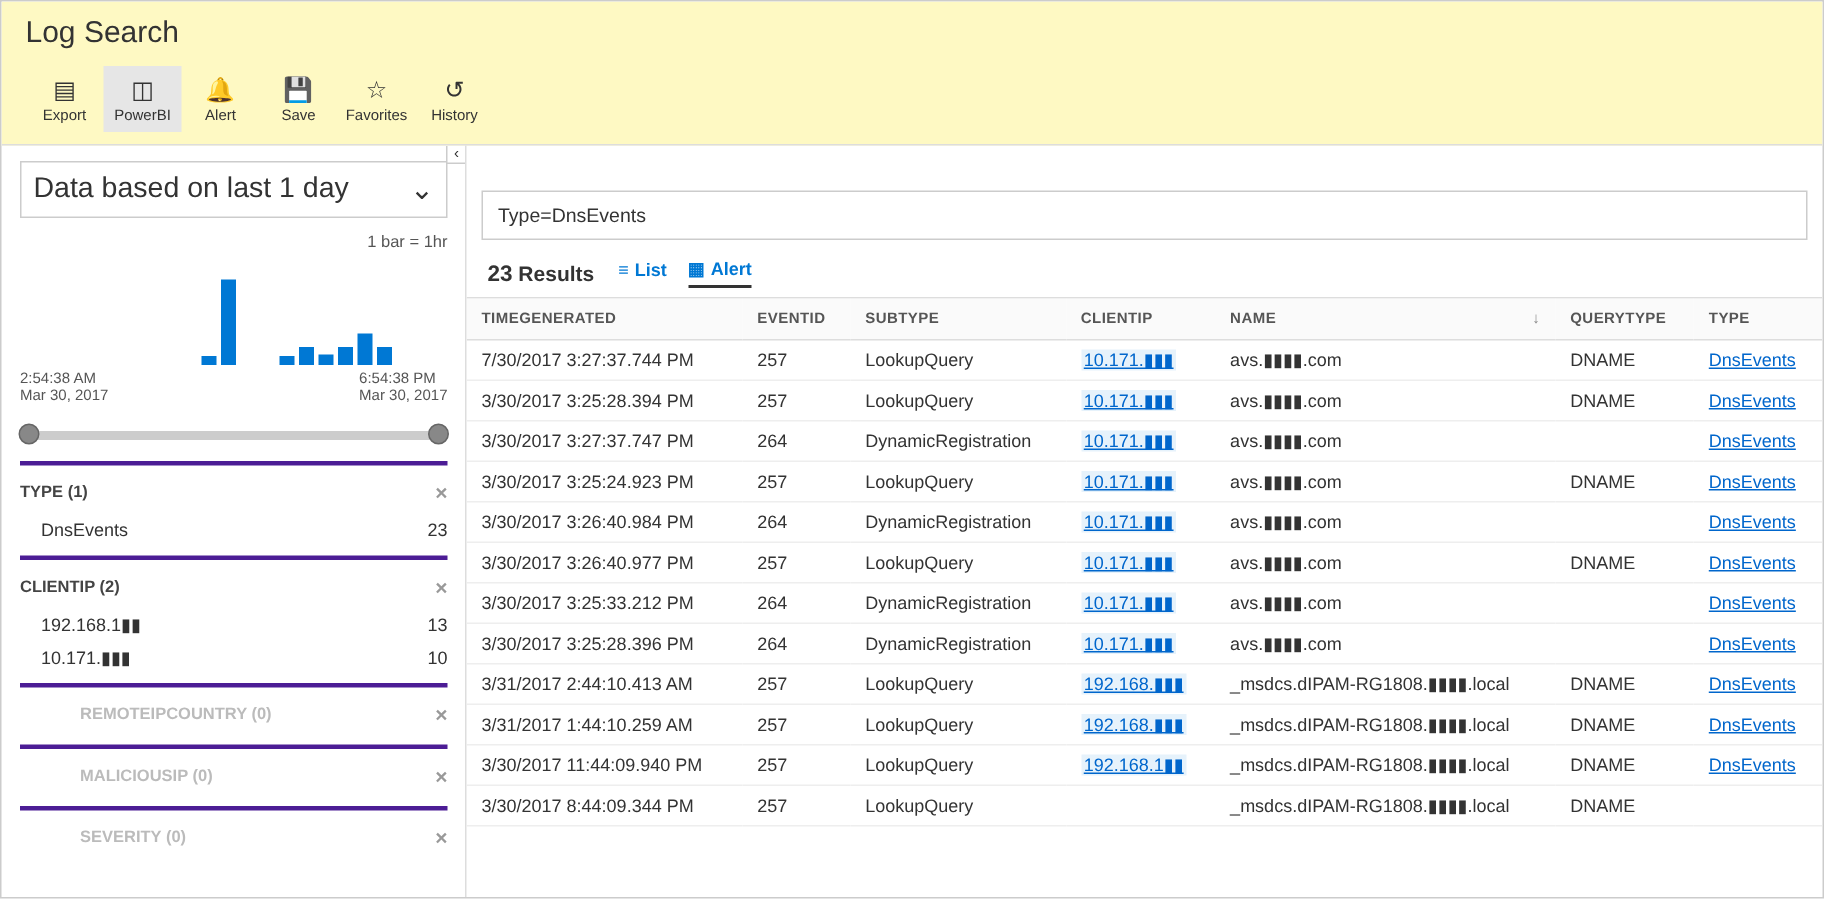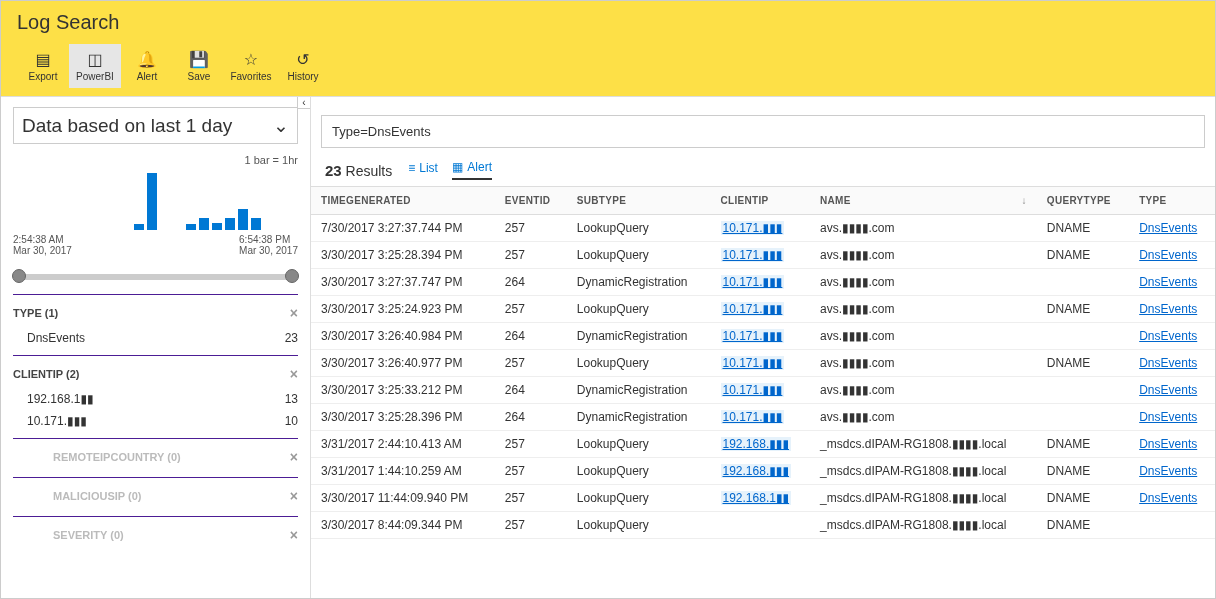--- a/index.html
+++ b/index.html
@@ -1,40 +1,40 @@
 <!DOCTYPE html>
 <html><head>
 <meta charset="utf-8">
 <style>
 * { box-sizing: border-box; margin: 0; padding: 0; }
 body { font-family: "Segoe UI", Arial, sans-serif; font-size: 12px; color: #333; background: #fff; width: 1216px; height: 599px; overflow: hidden; border: 1px solid #ccc; }
-.header { background: #fde047; padding: 10px 16px 8px 16px; border-bottom: 1px solid #ddd; }
+.header { background: #fef9c3; padding: 10px 16px 8px 16px; border-bottom: 1px solid #ddd; }
 .header h1 { font-size: 20px; font-weight: 400; color: #333; margin-bottom: 10px; }
 .toolbar { display: flex; gap: 0; }
 .tool-btn { display: flex; flex-direction: column; align-items: center; justify-content: center; width: 52px; height: 44px; cursor: pointer; font-size: 10px; color: #333; }
 .tool-btn.active { background: #e6e6e6; }
 .tool-btn .ico { font-size: 16px; margin-bottom: 2px; }
 .main { display: flex; height: calc(100% - 94px); }
 .left-pane { width: 310px; border-right: 1px solid #ddd; padding: 10px 12px; overflow-y: auto; position: relative; background: #fff; }
 .collapse-handle { position: absolute; top: -2px; right: -1px; width: 14px; height: 14px; font-size: 10px; background: #fff; border: 1px solid #ccc; display: flex; align-items: center; justify-content: center; cursor: pointer; }
 .time-select { width: 100%; border: 1px solid #ccc; padding: 6px 8px; font-size: 19px; display: flex; justify-content: space-between; align-items: center; cursor: pointer; margin-bottom: 10px; }
-.bar-legend { text-align: right; font-size: 11px; color: #555; margin-bottom: 4px; }
+.bar-legend { text-align: right; font-size: 11px; color: #555; margin-bottom: 16px; }
 .bar-chart-area { height: 60px; position: relative; display: flex; align-items: flex-end; gap: 3px; padding: 0 4px; }
 .bar { width: 10px; background: #0078d4; }
 .chart-labels { display: flex; justify-content: space-between; font-size: 10px; color: #555; margin-top: 4px; }
 .slider-track { position: relative; height: 6px; background: #ccc; border-radius: 3px; margin: 18px 6px 14px 6px; }
 .slider-thumb { position: absolute; top: -5px; width: 14px; height: 14px; border-radius: 50%; background: #888; border: 1px solid #666; }
-.facet-group { border-top: 1px solid #4c1d95; padding: 10px 0 6px 0; }
+.facet-group { border-top: 3px solid #4c1d95; padding: 10px 0 6px 0; }
 .facet-head { display: flex; justify-content: space-between; align-items: center; font-size: 11px; font-weight: 600; color: #444; margin-bottom: 6px; }
 .facet-head.dim { color: #bbb; font-weight: 600; margin-left: 40px; }
 .facet-close { color: #999; font-size: 14px; cursor: pointer; }
 .facet-row { display: flex; justify-content: space-between; font-size: 12px; padding: 4px 0 4px 14px; color: #333; cursor: pointer; }
 .right-pane { flex: 1; display: flex; flex-direction: column; overflow: hidden; }
-.query-box { border: 1px solid #ccc; margin: 18px 10px 8px 10px; padding: 8px 10px; font-size: 13px; color: #333; }
-.results-bar { display: flex; align-items: center; gap: 16px; padding: 4px 14px 6px 14px; border-bottom: 1px solid #ddd; }
+.query-box { border: 1px solid #ccc; margin: 30px 10px 8px 10px; padding: 8px 10px; font-size: 13px; color: #333; }
+.results-bar { display: flex; align-items: center; gap: 16px; padding: 4px 14px 6px 14px; border-bottom: 1px solid #ddd; font-weight: bold; }
 .results-count { font-size: 14px; }
 .results-count b { font-size: 15px; }
 .view-switch { display: flex; gap: 14px; font-size: 12px; }
 .vs-btn { display: flex; align-items: center; gap: 4px; cursor: pointer; padding-bottom: 4px; }
 .vs-btn.active { color: #0078d4; border-bottom: 2px solid #333; }
 .vs-btn .sico { font-size: 12px; }
 .table-wrap { flex: 1; overflow-y: auto; }
 table { width: 100%; border-collapse: collapse; font-size: 12px; }
 th { text-align: left; font-size: 10px; font-weight: 600; color: #555; padding: 8px 10px; border-bottom: 1px solid #ddd; background: #fafafa; letter-spacing: 0.3px; }
 th .sort { float: right; color: #888; }

